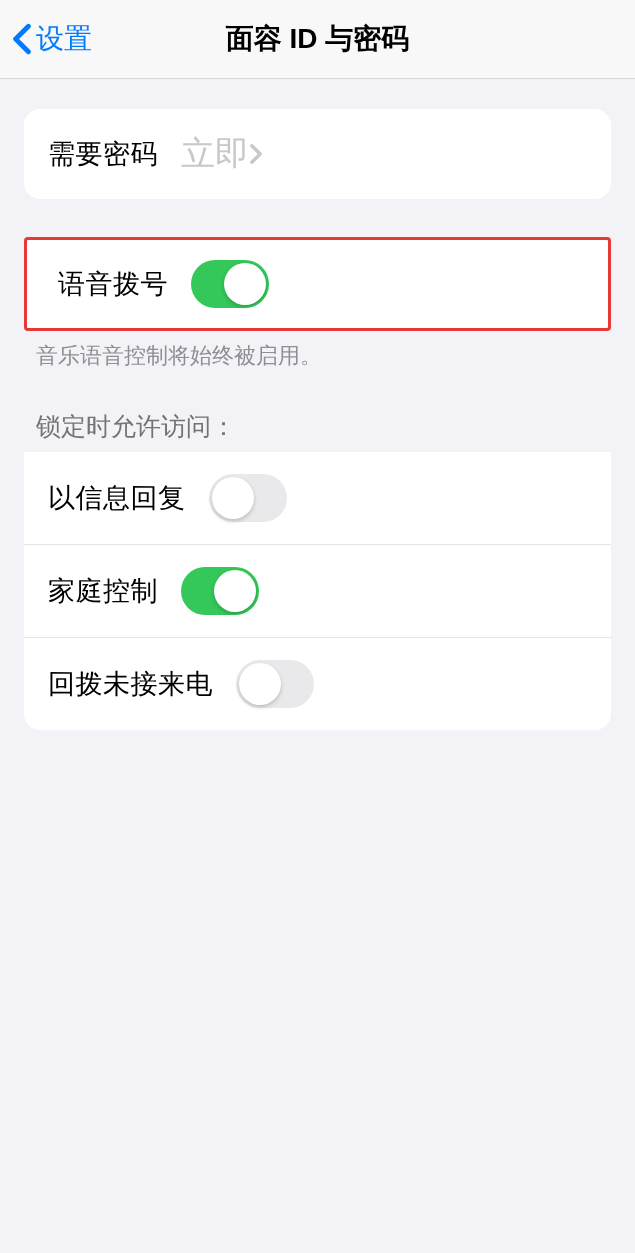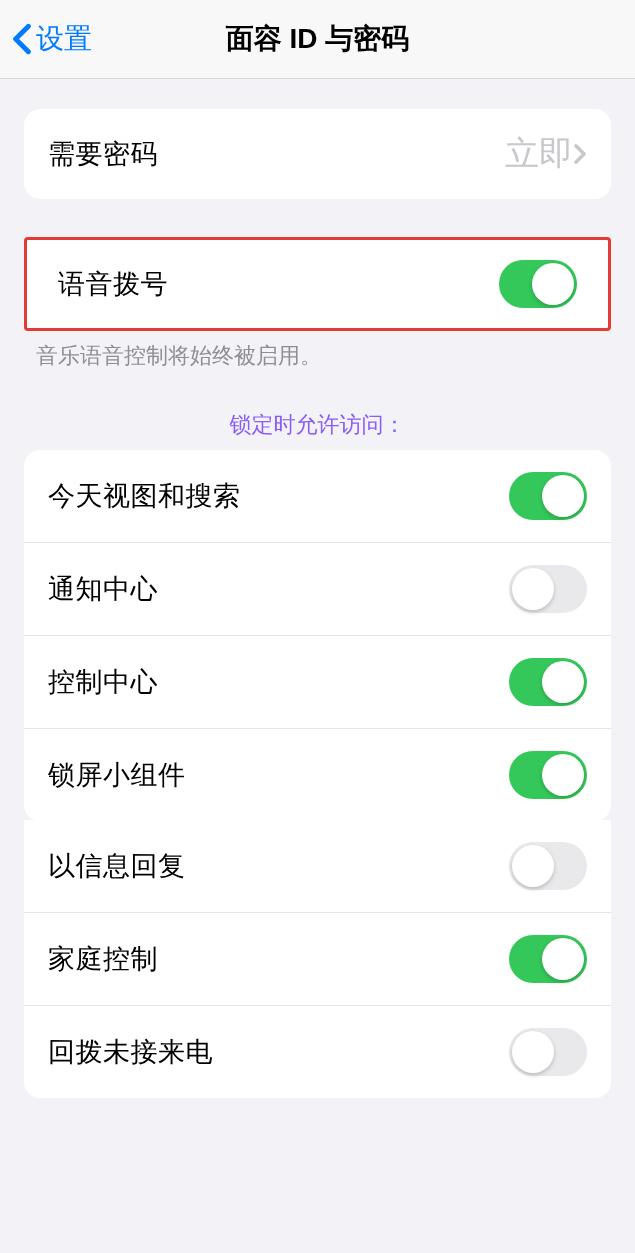--- a/index.html
+++ b/index.html
@@ -67,23 +67,23 @@
       border-radius: 4px;
       background: #fff;
       margin: 0 24px;
     }
     .highlighted .cell {
       padding: 20px 31px;
     }
     .cell {
       display: flex;
       align-items: center;
-      justify-content: space-between;
       padding: 22px 24px;
       min-height: 78px;
+      gap: 23px;
     }
     .cell + .cell {
       border-top: 1px solid #e5e5e5;
     }
     .cell-label {
       font-size: 27px;
       color: #000;
       letter-spacing: 0.5px;
     }
     .cell-value {
@@ -131,24 +131,23 @@
     .toggle.off .toggle-knob {
       left: 3px;
     }
     .footer-text {
       font-size: 22px;
       color: #8e8e93;
       padding: 10px 56px 0 36px;
       line-height: 1.4;
     }
     .header-text {
-      font-size: 22px;
-      color: #8b5cf6;
+      font-size: 25px;
+      color: #737373;
       padding: 0 36px 10px 36px;
-      text-align: center;
     }
     .group-spacer {
       height: 38px;
     }
   </style>
 </head>
 <body>
 
 <div class="nav-bar">
   <div class="back-button">
@@ -189,46 +188,20 @@
         <div class="toggle-knob"></div>
       </div>
     </div>
   </div>
   <div class="footer-text">音乐语音控制将始终被启用。</div>
 
   <div class="group-spacer"></div>
 
   <div class="header-text">锁定时允许访问：</div>
 
-  <div class="cell-container">
-    <div class="cell">
-      <span class="cell-label">今天视图和搜索</span>
-      <div class="toggle on">
-          <div class="toggle-knob"></div>
-        </div>
-    </div>
-    <div class="cell">
-      <span class="cell-label">通知中心</span>
-      <div class="toggle off">
-          <div class="toggle-knob"></div>
-        </div>
-    </div>
-    <div class="cell">
-      <span class="cell-label">控制中心</span>
-      <div class="toggle on">
-          <div class="toggle-knob"></div>
-        </div>
-    </div>
-    <div class="cell">
-      <span class="cell-label">锁屏小组件</span>
-      <div class="toggle on">
-          <div class="toggle-knob"></div>
-        </div>
-    </div>
-  </div>
 
 
   <div class="cell-container" style="margin-top:-1px; border-top-left-radius:0; border-top-right-radius:0;">
     <div class="cell">
       <span class="cell-label">以信息回复</span>
       <div class="toggle off">
           <div class="toggle-knob"></div>
         </div>
     </div>
     <div class="cell">

